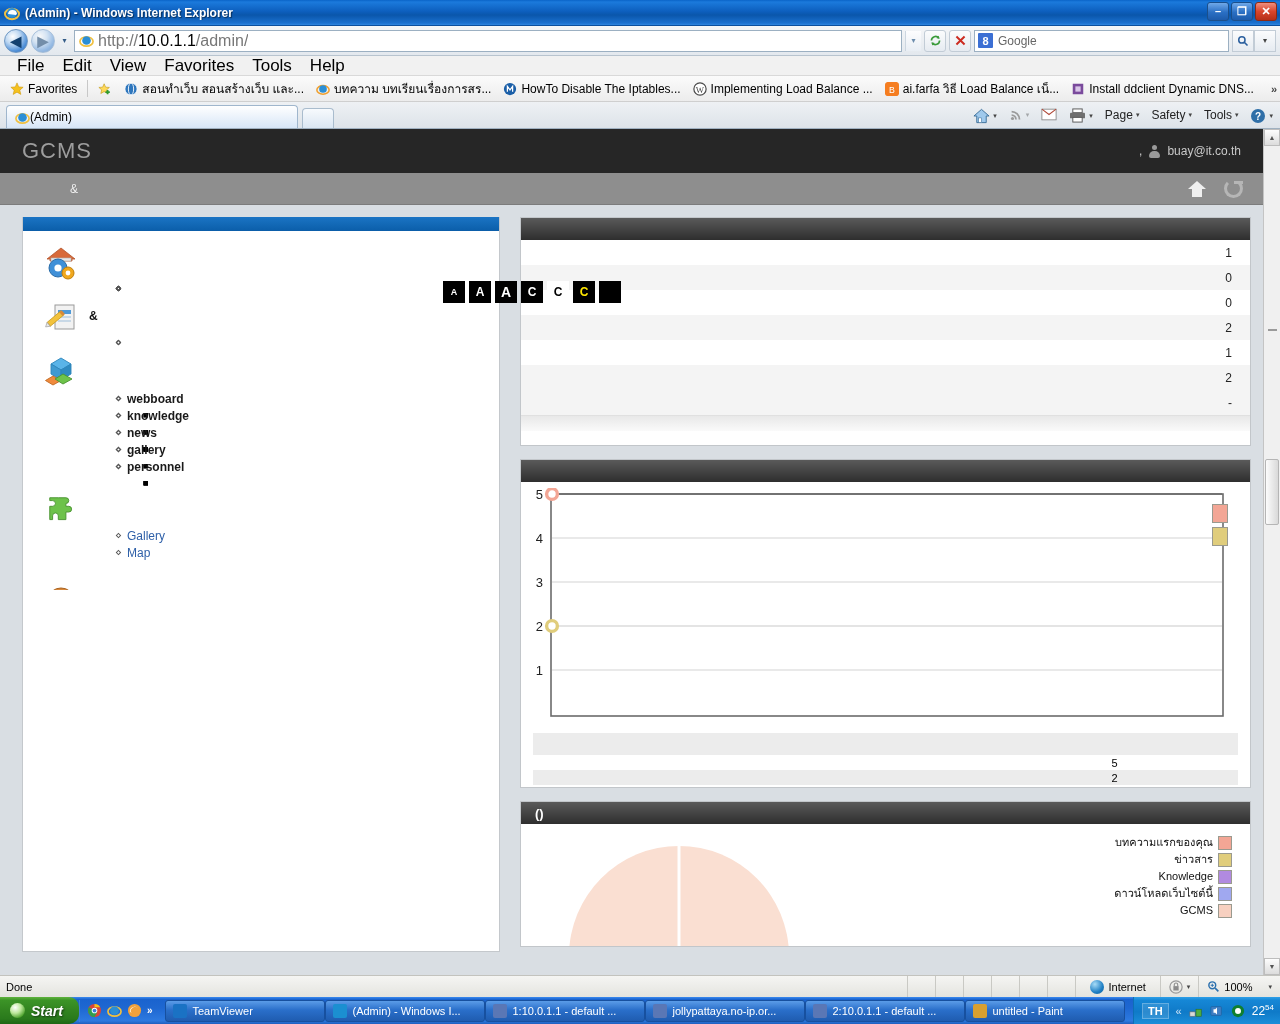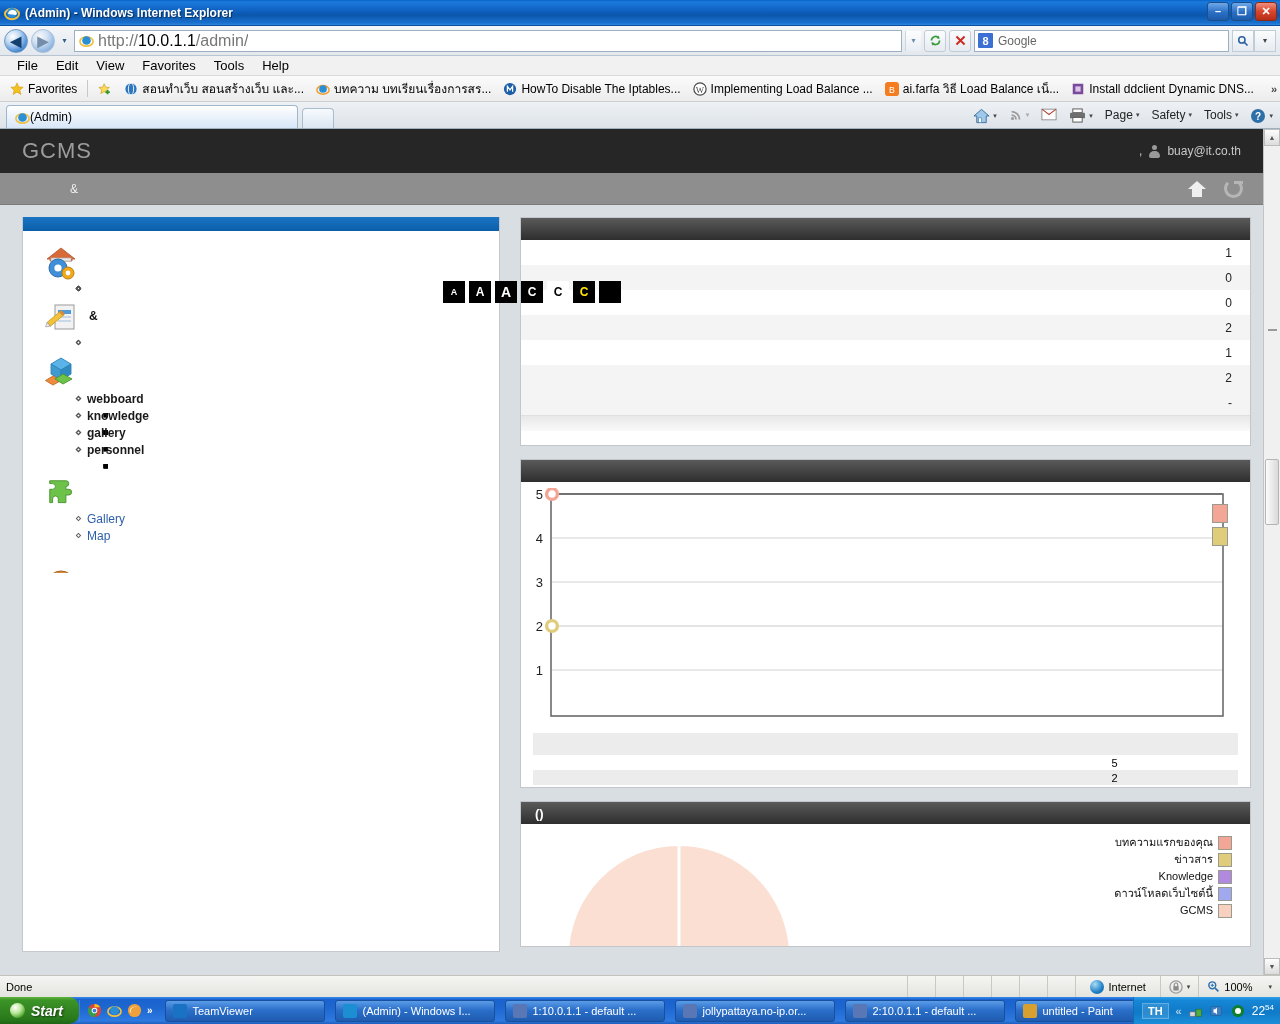--- a/index.html
+++ b/index.html
@@ -73,21 +73,21 @@
   .g-icon {
     width:15px;height:15px;background:#3b6fd4;color:#fff;font-weight:bold;
     font-size:11px;display:flex;align-items:center;justify-content:center;margin-right:5px;border-radius:1px;
   }
   .search-text { color:#666;font-size:12px; }
   .search-go { display:flex; }
   .search-go .icon-btn { border-radius:0; }
 
   
   .menubar { height:20px; background:#f1f1f1; display:flex; align-items:center; padding-left:8px; gap:0; border-bottom:1px solid #d9d9d9; }
-  .menubar span { padding:0 9px; font-size:13px; color:#000; line-height:20px; }
+  .menubar span { padding:0 9px; font-size:17px; color:#000; line-height:20px; }
 
   
   .favbar { height:26px; background:linear-gradient(to bottom,#fbfbfb,#ececec); display:flex; align-items:center; padding:0 4px; border-bottom:1px solid #cfcfcf; overflow:hidden; position:relative; }
   .fav-item { display:flex;align-items:center;gap:4px;padding:0 6px;white-space:nowrap;font-size:12px; }
   .fav-sep { width:1px;height:17px;background:#c8c8c8;margin:0 4px; }
   .favicon { width:14px;height:14px;flex:0 0 auto;border-radius:2px; }
   .chev { position:absolute; right:3px; color:#444; font-size:11px; font-weight:bold; }
 
   
   .tabrow { height:27px;background:linear-gradient(to bottom,#eef1f4,#dde3e9); display:flex; align-items:flex-end; padding-left:6px; border-bottom:1px solid #9fb0c0; position:relative; }
@@ -139,21 +139,21 @@
 
   .content { display:flex; padding:12px 12px 0 22px; gap:20px; height:760px; }
 
   
   .left-panel { width:478px; background:#fff; border:1px solid #c4c8cc; border-top:none; align-self:flex-start; height:735px; overflow:hidden; }
   .left-panel-bar { height:14px; background:linear-gradient(to bottom,#1b74c4,#0b5ea9); }
   .menu-block { padding:10px 0 0 0; position:relative; }
   .menu-group { display:flex; align-items:flex-start; padding:4px 0 0 20px; min-height:20px; }
   .group-icon { width:36px; height:36px; flex:0 0 auto; margin-right:10px; position:relative; }
   .group-label { font-size:12px; font-weight:bold; color:#111; padding-top:10px; }
-  .sub-list { list-style:none; margin:0; padding:0 0 0 52px; }
+  .sub-list { list-style:none; margin:0; padding:0 0 0 92px; }
   .sub-list li { font-size:12px; line-height:17px; color:#1a1a1a; position:relative; padding-left:12px; white-space:nowrap; }
   .sub-list li::before { content:"\22C4"; position:absolute; left:0; top:-1px; color:#555; font-size:11px; }
   .sub-list li.bold { font-weight:bold; }
   .sub-list li.nested { padding-left:40px; }
   .sub-list li.nested::before { content:"\25A0"; left:28px; font-size:9px; color:#000; }
   .sub-list li.link { color:#2d5fa8; }
   .sub-list li.link::before { color:#555; }
 
   
   .right-col { flex:1 1 auto; display:flex; flex-direction:column; gap:13px; }
@@ -210,21 +210,21 @@
   .taskbar { height:27px; background:linear-gradient(to bottom,#3c8bf0 0%,#1a63ce 9%,#1e67d1 40%,#2d7ae0 88%,#1f5fbe 100%); display:flex; align-items:center; position:relative; }
   .start-btn {
     height:27px; padding:0 16px 0 10px; display:flex;align-items:center;gap:6px;
     background:linear-gradient(to bottom,#5fb33d 0%,#3c9427 12%,#328420 50%,#2a7a1c 80%,#1f6614 100%);
     border-radius:0 10px 10px 0; color:#fff; font-weight:bold; font-style:italic; font-size:14px;
     text-shadow:1px 1px 2px rgba(0,0,0,.55);
   }
   .start-orb { width:15px;height:15px;border-radius:50%;background:radial-gradient(circle at 35% 30%,#fff,#bde89b 40%,#4fa32f 75%); }
   .qlaunch { display:flex; align-items:center; gap:5px; padding:0 7px; border-left:1px solid #3f7ddb; height:22px; }
   .ql { width:15px;height:15px;border-radius:2px; }
-  .tasks { display:flex; align-items:flex-start; gap:10px; margin-left:6px; }
+  .tasks { display:flex; align-items:flex-start; gap:0; margin-left:6px; }
   .task-btn {
     height:22px; width:160px; display:flex; align-items:center; gap:5px; padding:0 7px;
     background:linear-gradient(to bottom,#5b9ce8,#2a6fca 45%,#1f5cb0);
     border:1px solid #17509f; border-radius:3px; color:#fff; font-size:11px;
     white-space:nowrap; overflow:hidden;
   }
   .task-ico { width:14px;height:14px;flex:0 0 auto;border-radius:2px; }
   .tray { position:absolute; right:0; height:27px; display:flex; align-items:center; gap:7px; padding:0 6px 0 8px;
           background:linear-gradient(to bottom,#2fa0e8 0%,#1687d6 12%,#0f7ac8 55%,#1b8ed9 100%); border-left:1px solid #0d6fb5; }
   .tray-lang { color:#fff;font-size:11px;font-weight:bold;padding:1px 5px;background:rgba(255,255,255,.12);border:1px solid rgba(255,255,255,.25); }
@@ -521,20 +521,21 @@
             </div>
             <ul class="sub-list" id="modules-list">
                 <li class="bold ">webboard</li>
                 <li class="nested"></li>
                 <li class="nested"></li>
                 <li class="bold ">knowledge</li>
                 <li class="nested"></li>
                 <li class="nested"></li>
                 <li class="nested"></li>
                 <li class="nested"></li>
+                <li class="bold ">news</li>
                 <li class="nested"></li>
                 <li class="nested"></li>
                 <li class="nested"></li>
                 <li class="nested"></li>
                 <li class="nested"></li>
                 <li class="nested"></li>
                 <li class="nested"></li>
                 <li class="nested"></li>
                 <li class="bold ">gallery</li>
                 <li class="nested"></li>

